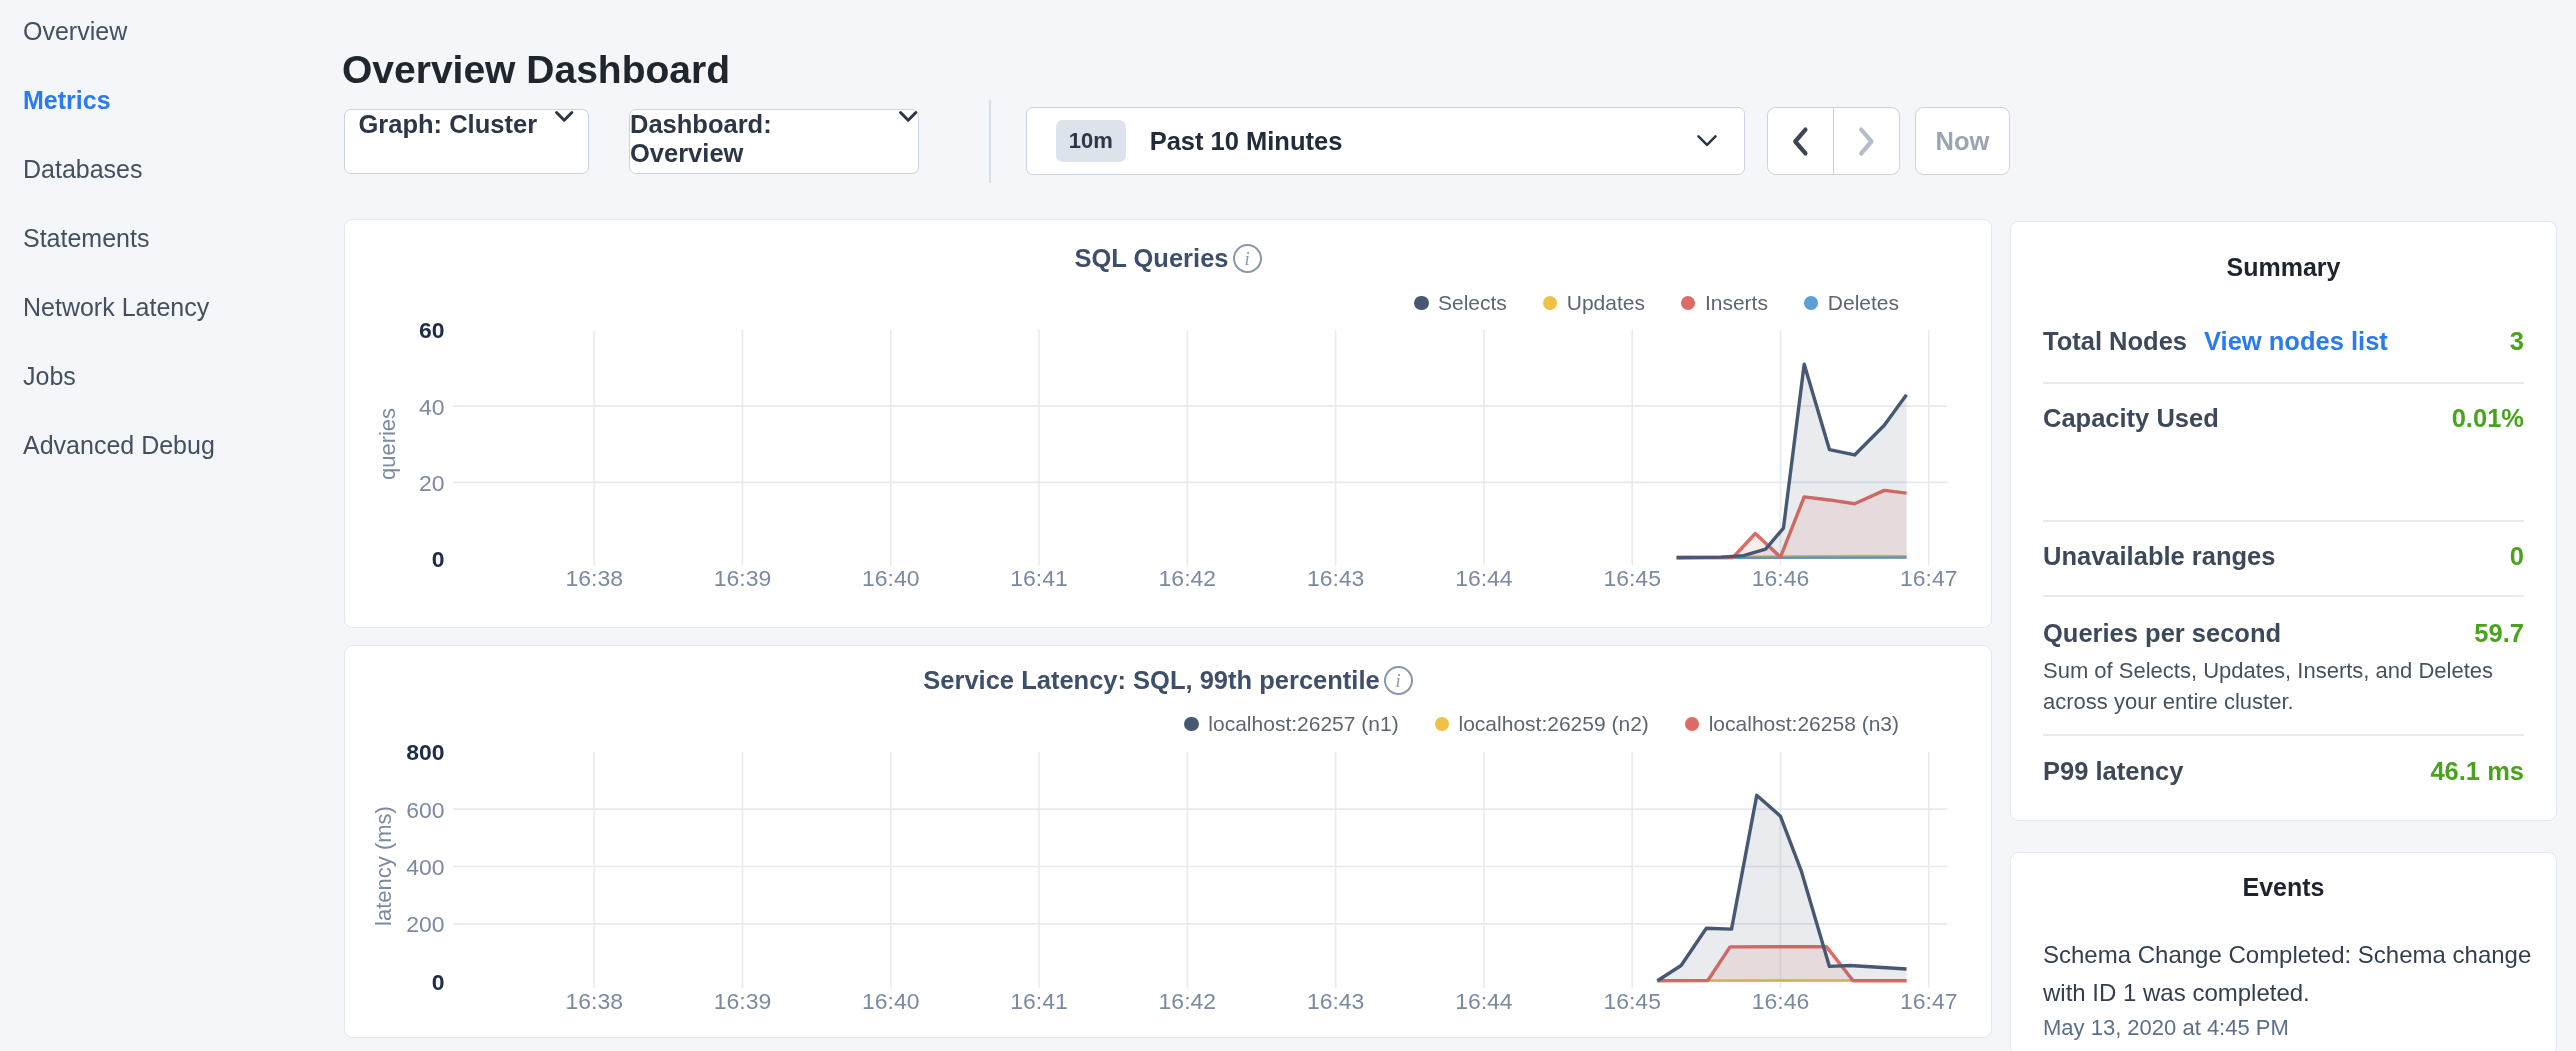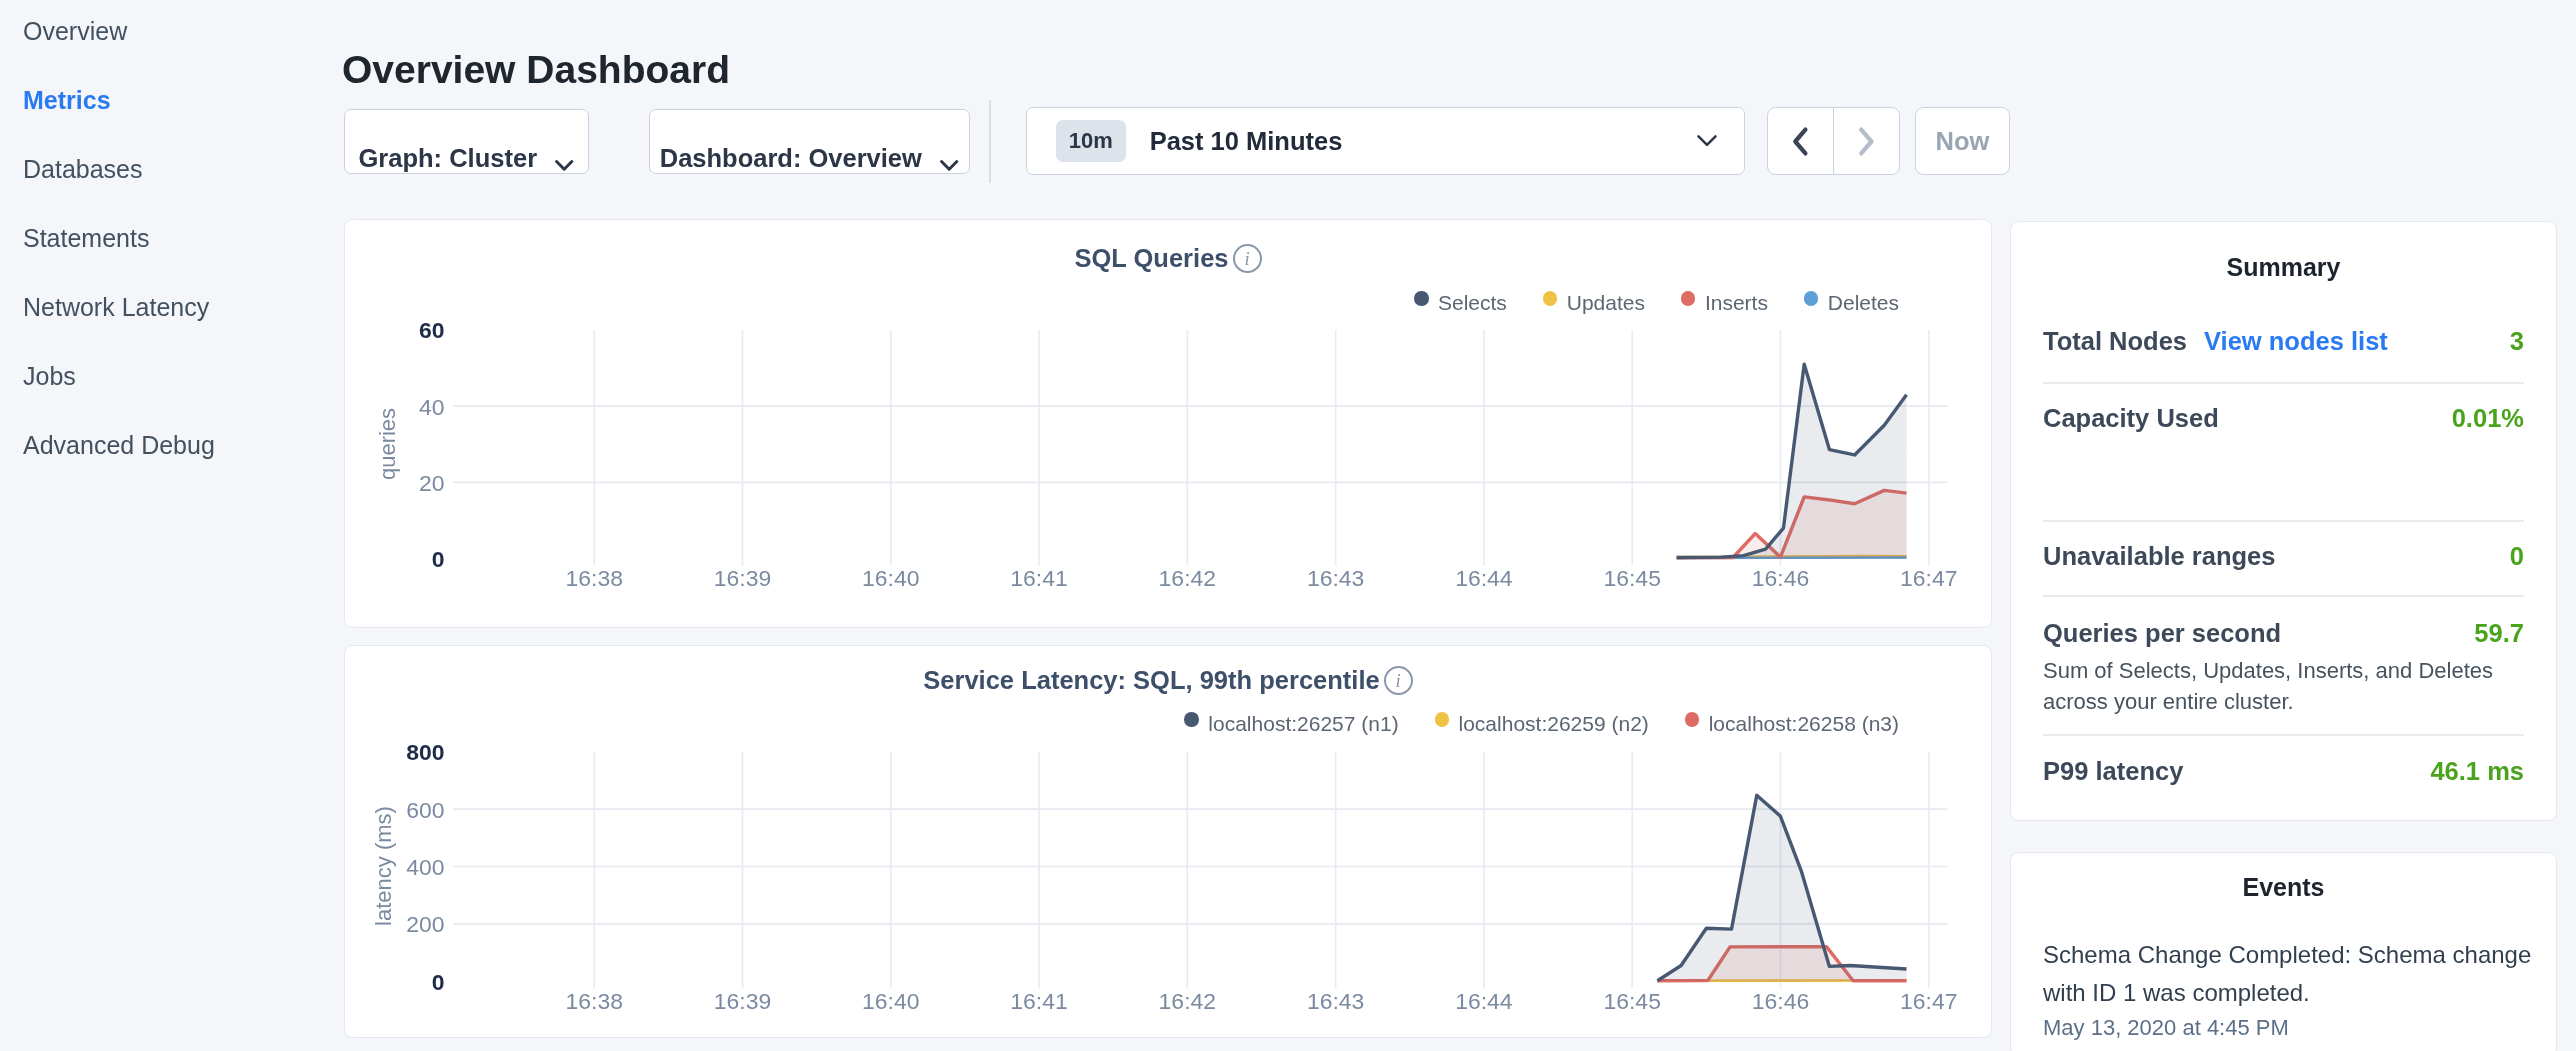--- a/index.html
+++ b/index.html
@@ -14,25 +14,25 @@
   
   .sidebar{position:absolute;left:23px;top:-2.6px;width:306px;}
   .side-item{height:69px;line-height:69px;font-size:25px;color:#42505f;cursor:pointer;}
   .side-item.active{color:#2a7af2;font-weight:700;}
 
   
   .page-title{position:absolute;left:342px;top:22px;font-size:39px;font-weight:600;color:#20262e;}
   .dropdown{
     position:absolute;top:109px;height:65px;background:#fff;
     border:1.7px solid #c9d2de;border-radius:6.8px;
-    display:flex;align-items:flex-end;justify-content:center;gap:17px;
+    display:flex;align-items:flex-start;justify-content:center;gap:17px;
     font-size:25.5px;font-weight:700;color:#2c3647;cursor:pointer;box-sizing:border-box;
   }
   .dd-graph{left:344px;width:245px;}
-  .dd-dash{left:649px;width:321px;}
+  .dd-dash{left:629px;width:290px;}
   .vdivider{position:absolute;left:989px;top:100px;width:1.7px;height:83px;background:#d9dfe8;}
   .timebox{
     position:absolute;left:1026px;top:107px;width:719px;height:68px;background:#fff;
     border:1.7px solid #c9d2de;border-radius:6.8px;display:flex;align-items:center;
     box-sizing:border-box;cursor:pointer;
   }
   .time-badge{margin-left:29px;background:#dde3ea;border-radius:6.8px;padding:7.7px 12.8px;
     font-size:22px;font-weight:700;color:#2c3647;}
   .time-label{margin-left:24px;font-size:25.5px;font-weight:700;color:#222b3a;}
   .time-caret{margin-left:auto;margin-right:25.5px;display:flex;}
@@ -58,21 +58,21 @@
   
   .chart-head{position:absolute;left:0;width:100%;display:flex;align-items:center;justify-content:center;gap:4px;text-align:right;}
   .chart-title{font-size:25.5px;font-weight:700;color:#3e4f69;}
   .info-icon{
     width:29px;height:29px;border:2.6px solid #8a97ab;border-radius:50%;
     display:flex;align-items:center;justify-content:center;
     color:#8a97ab;font-size:18.7px;font-style:italic;font-family:"Liberation Serif",serif;
     cursor:pointer;box-sizing:border-box;
   }
   .legend{position:absolute;right:92px;display:flex;gap:36px;align-items:center;}
-  .legend-item{display:flex;gap:9.4px;}
+  .legend-item{display:flex;align-items:center;gap:9.4px;}
   .legend-item .dot{width:14.5px;height:14.5px;border-radius:50%;display:inline-block;}
   .legend-item .ltext{font-size:21px;color:#5c6673;}
   .ylabel{
     position:absolute;font-size:22px;color:#7b8aa0;
     transform:translate(-50%,-50%) rotate(-90deg);white-space:nowrap;
   }
   .chart-mount{position:absolute;left:0;top:0;}
   .chart-mount svg{display:block;}
 
   

